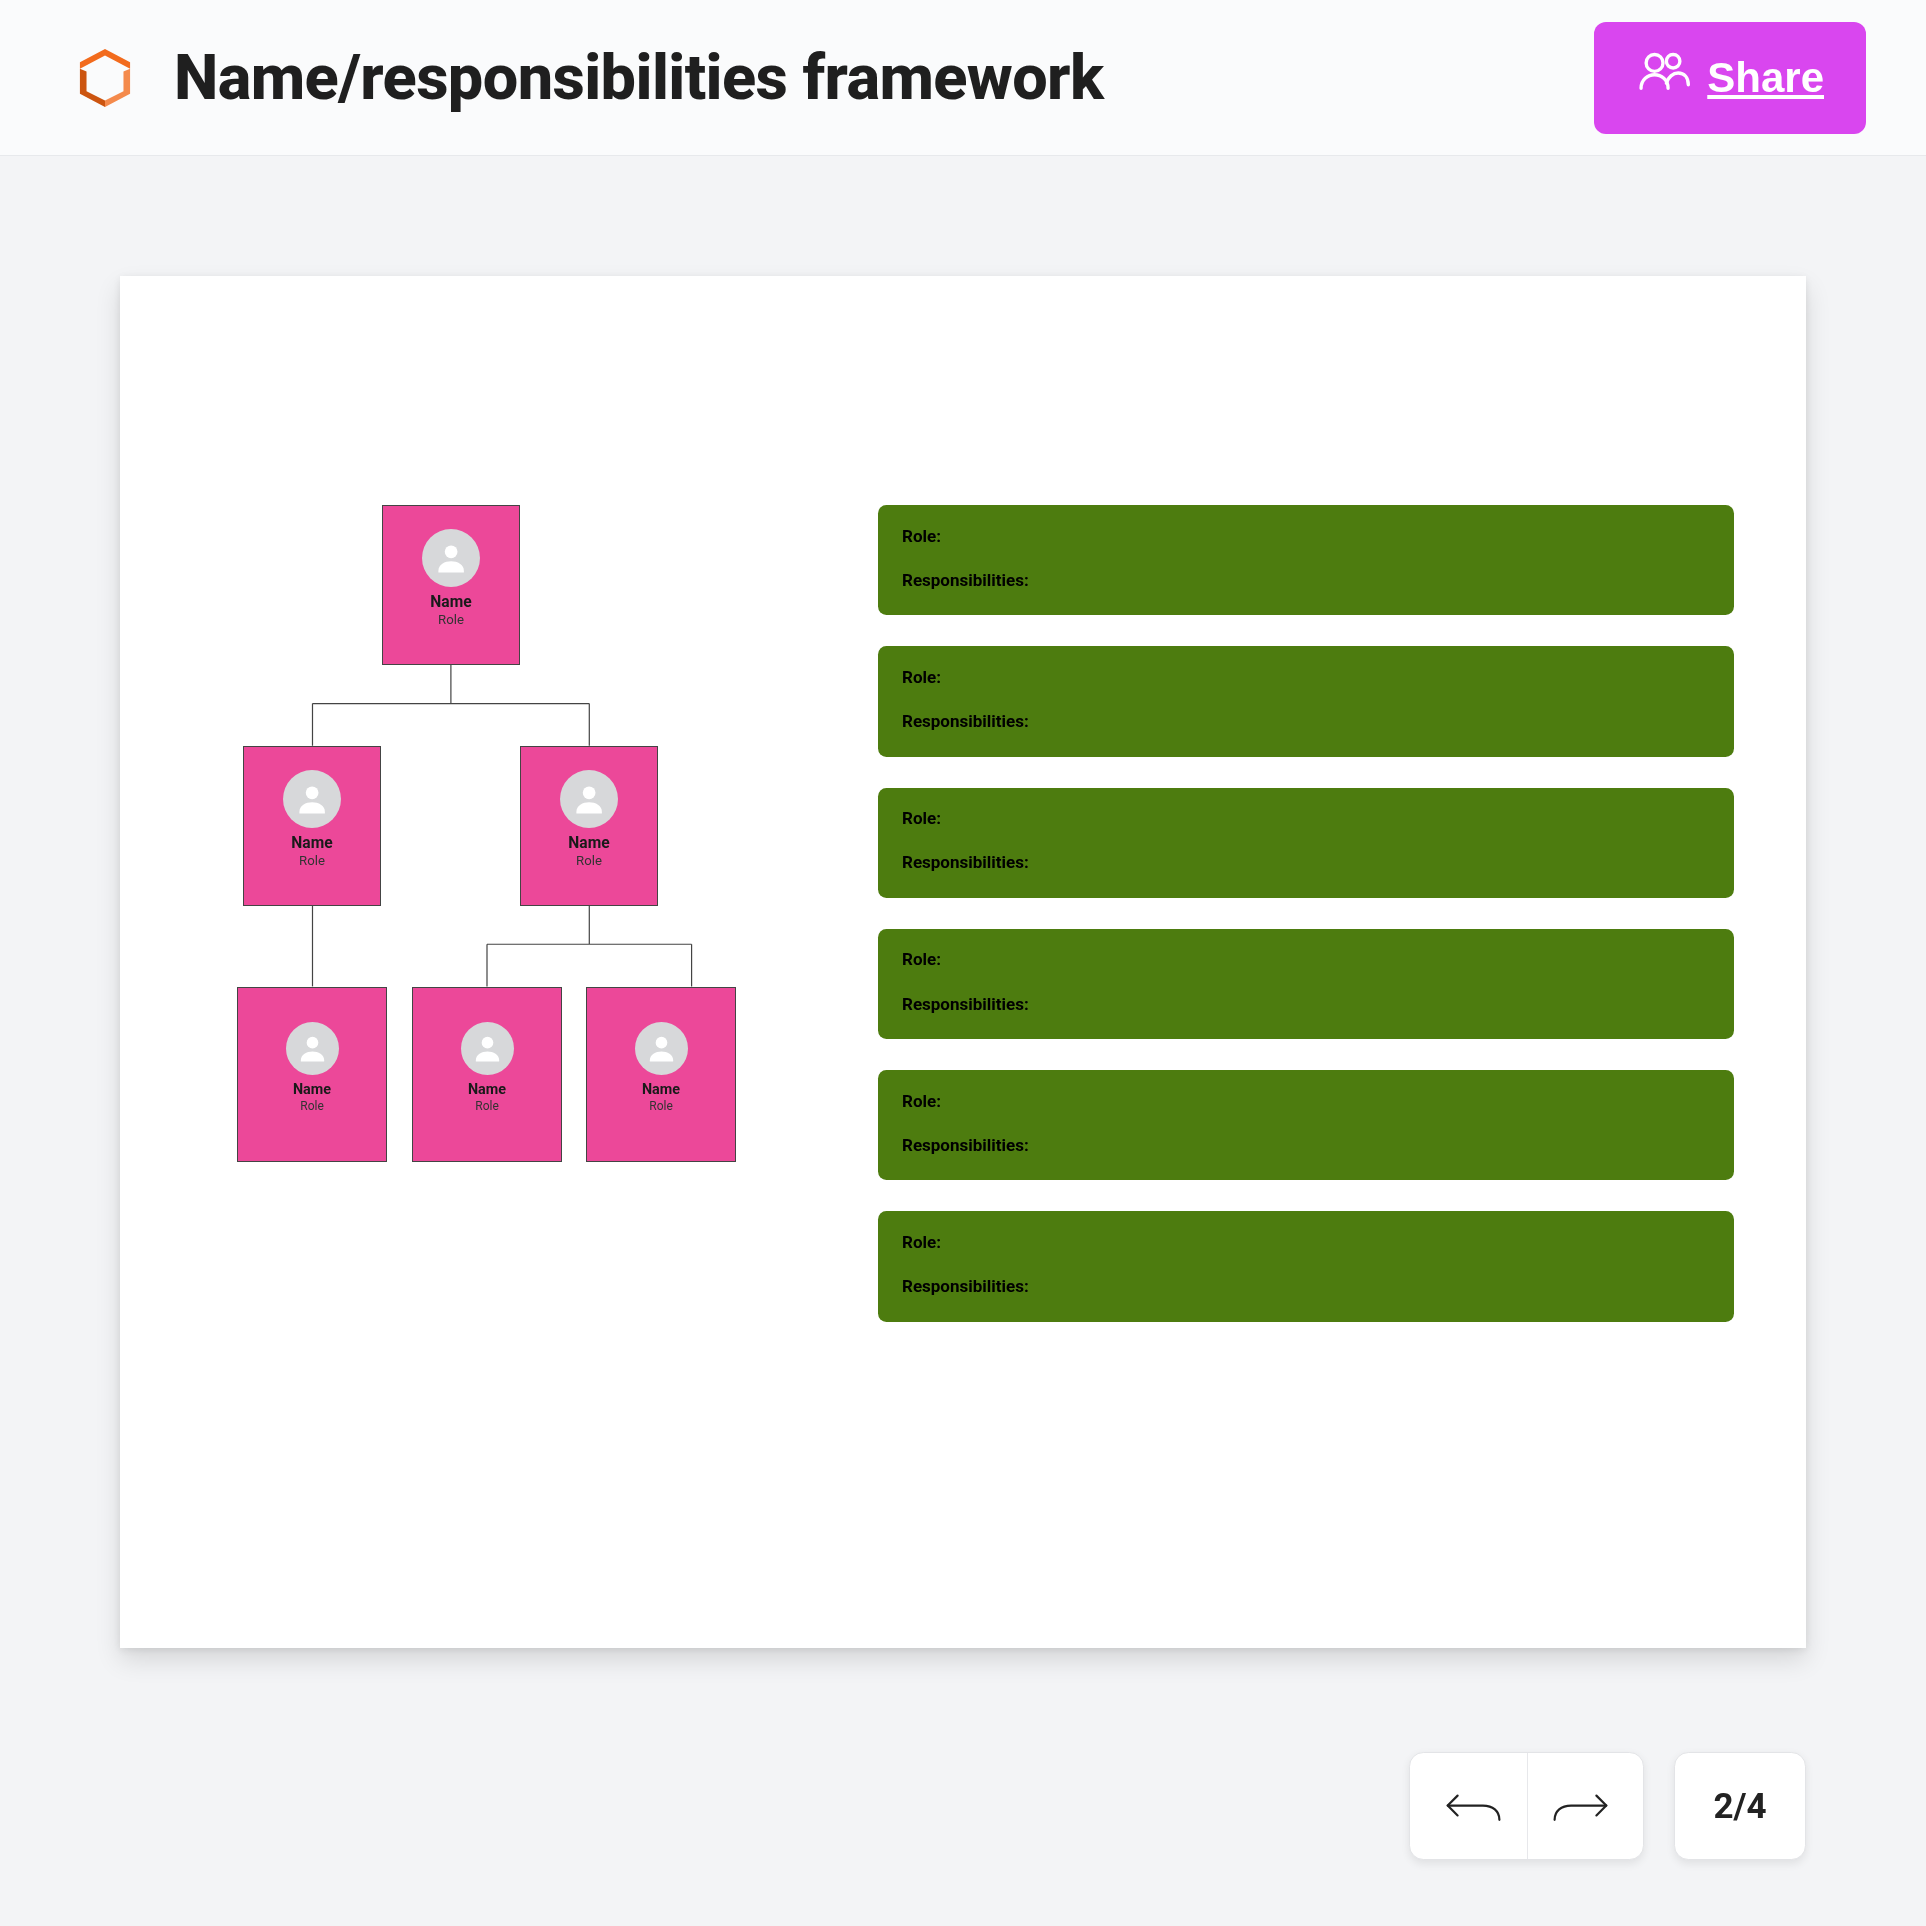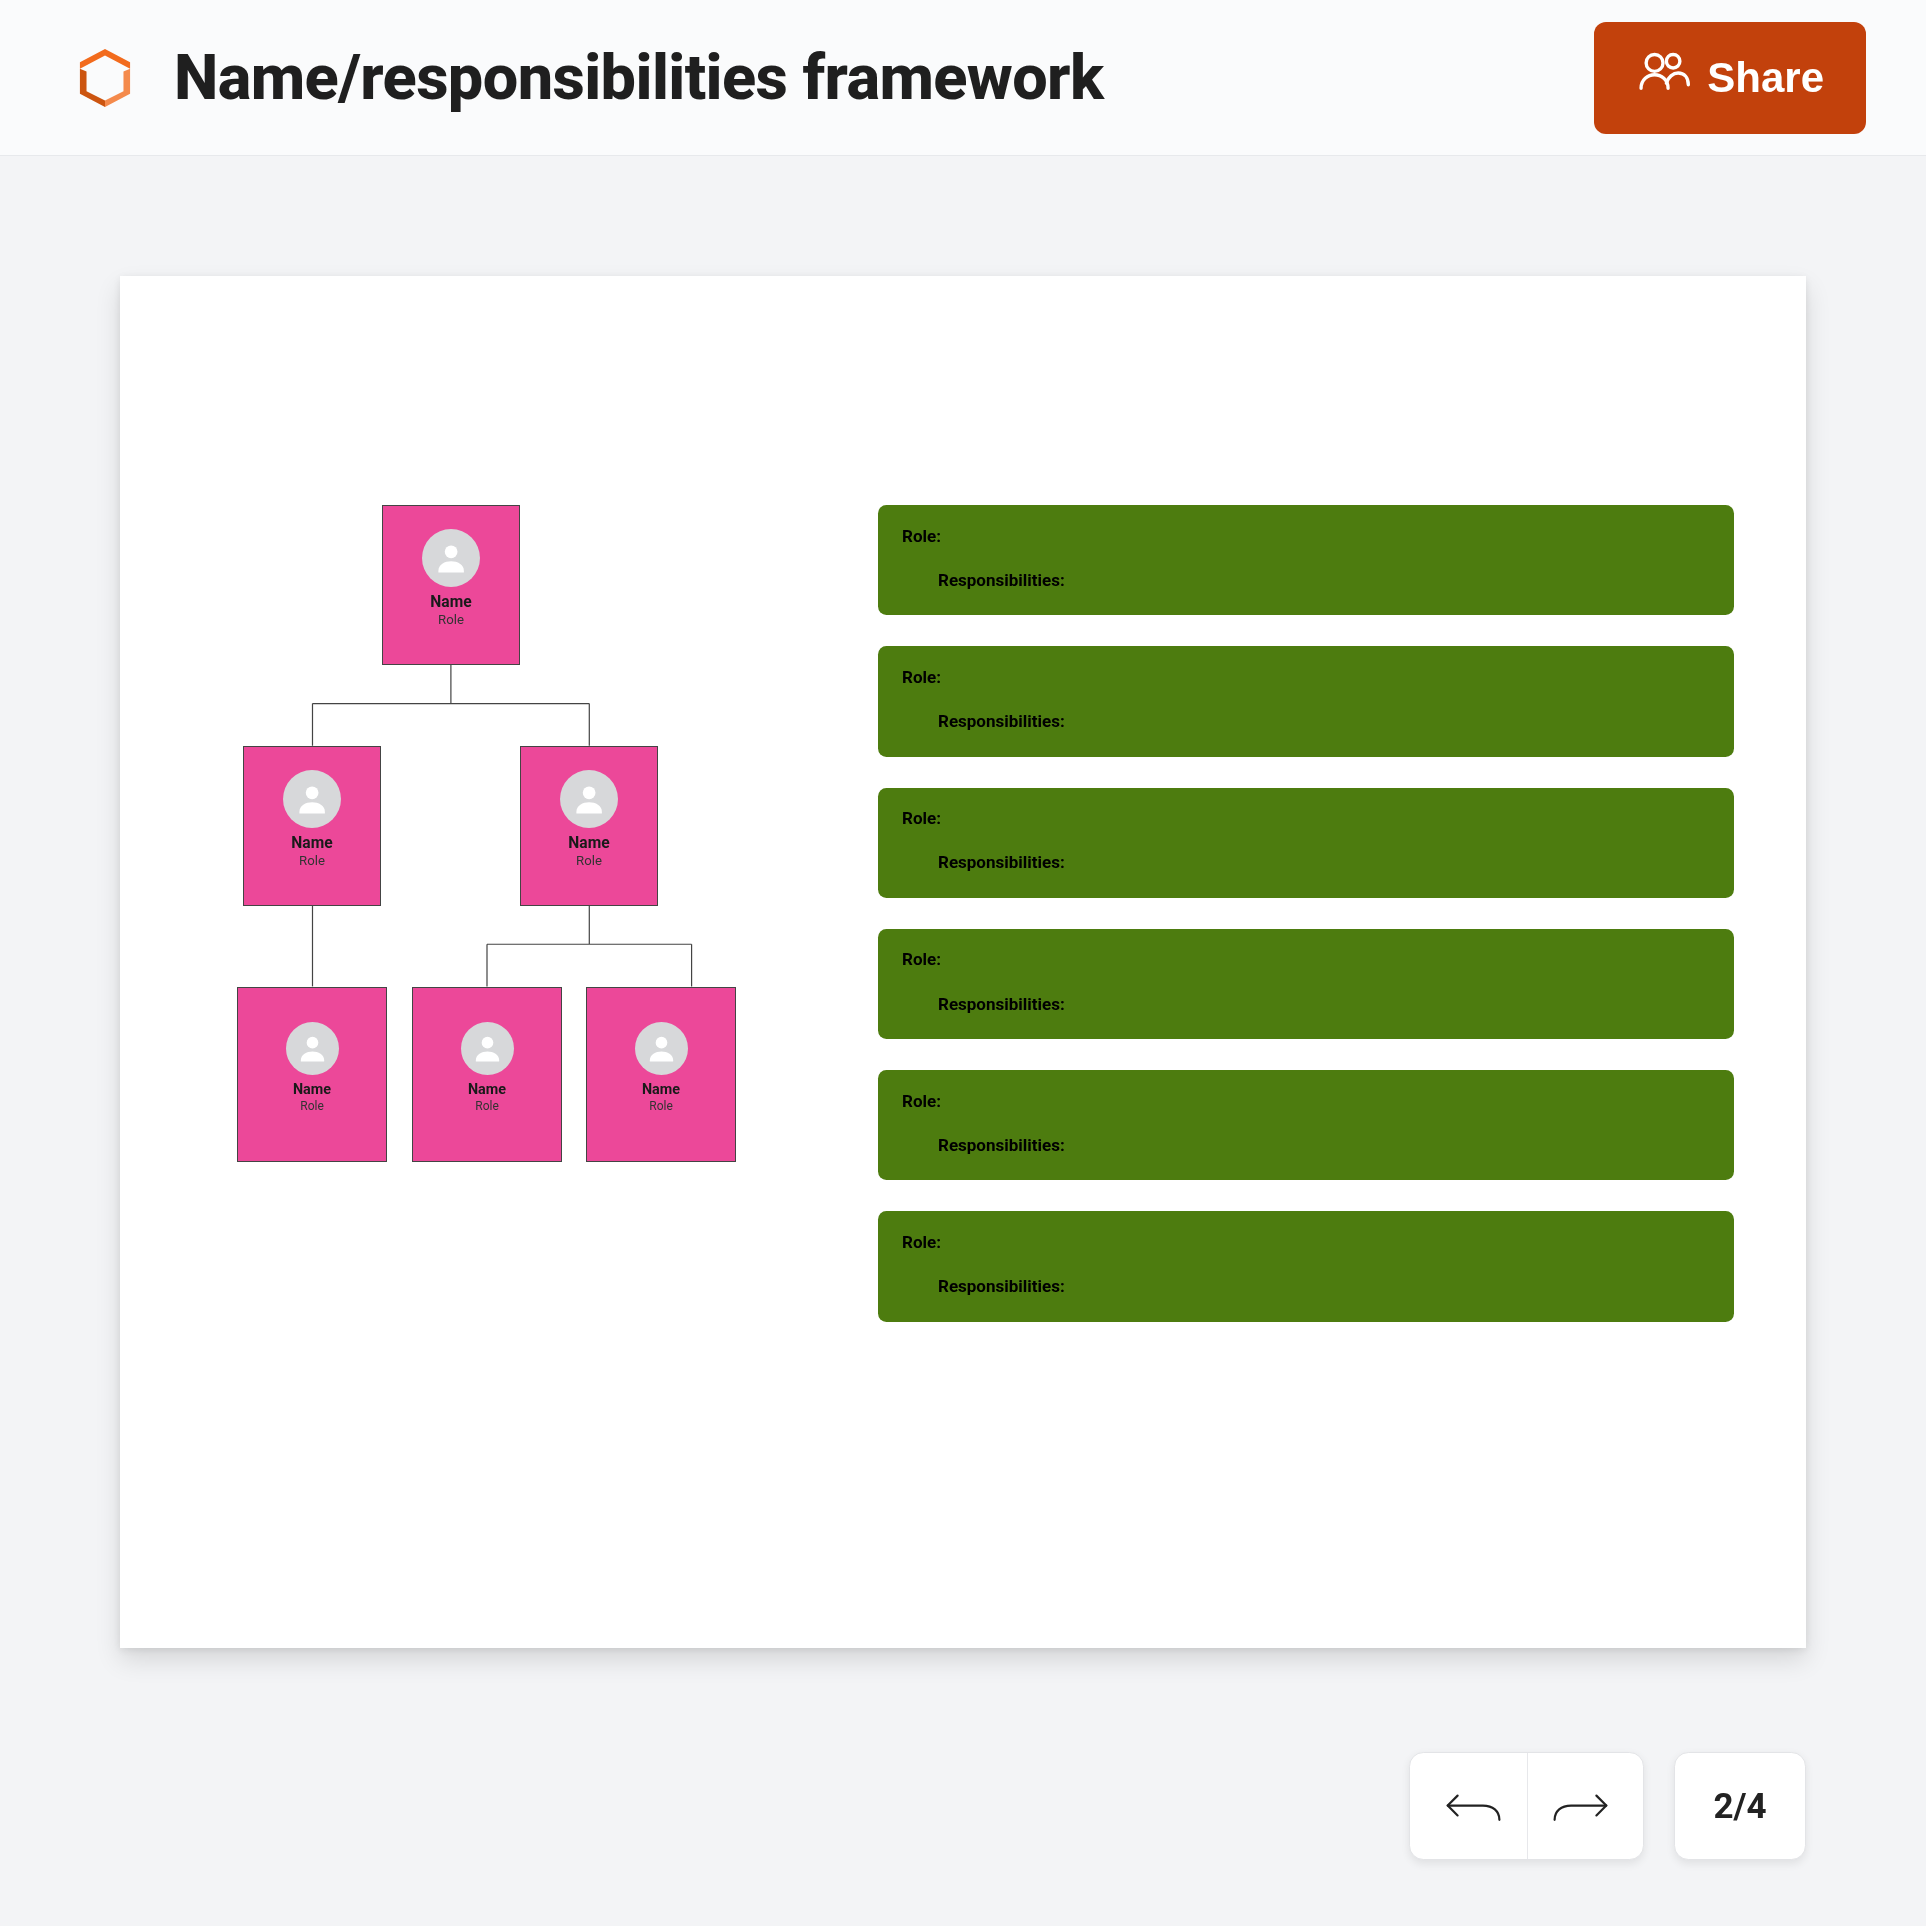--- a/index.html
+++ b/index.html
@@ -35,28 +35,29 @@
     font-weight: 800;
     letter-spacing: -0.6px;
     color: #1f1f1f;
     flex: 1 1 auto;
   }
   .share-btn {
     display: flex;
     align-items: center;
     justify-content: center;
     gap: 17px;
-    background: #c2410c;
+    background: #d946ef;
     color: #ffffff;
     font-size: 42px;
     font-weight: 700;
     border: none;
     border-radius: 12px;
     padding: 24px 42px;
     cursor: pointer;
+    text-decoration: underline;
   }
   .share-btn svg { width: 54px; height: 54px; }
 
   
   .stage-wrap {
     padding: 120px 120px 24px 120px;
     display: flex;
     justify-content: center;
   }
   .stage {
@@ -122,21 +123,21 @@
     background: #4d7c0f;
     border-radius: 8.4px;
     padding: 20.5px 24px 25px 24px;
   }
   .resp-card .lab {
     font-weight: 700;
     font-size: 17px;
     color: #000;
     line-height: 1.2;
   }
-  .resp-card .lab + .lab { margin-top: 24px; margin-left: 36px; }
+  .resp-card .lab + .lab { margin-top: 24px; }
 
   
   .controls {
     position: absolute;
     right: 120px;
     bottom: 66px;
     display: flex;
     gap: 30px;
     align-items: stretch;
   }

